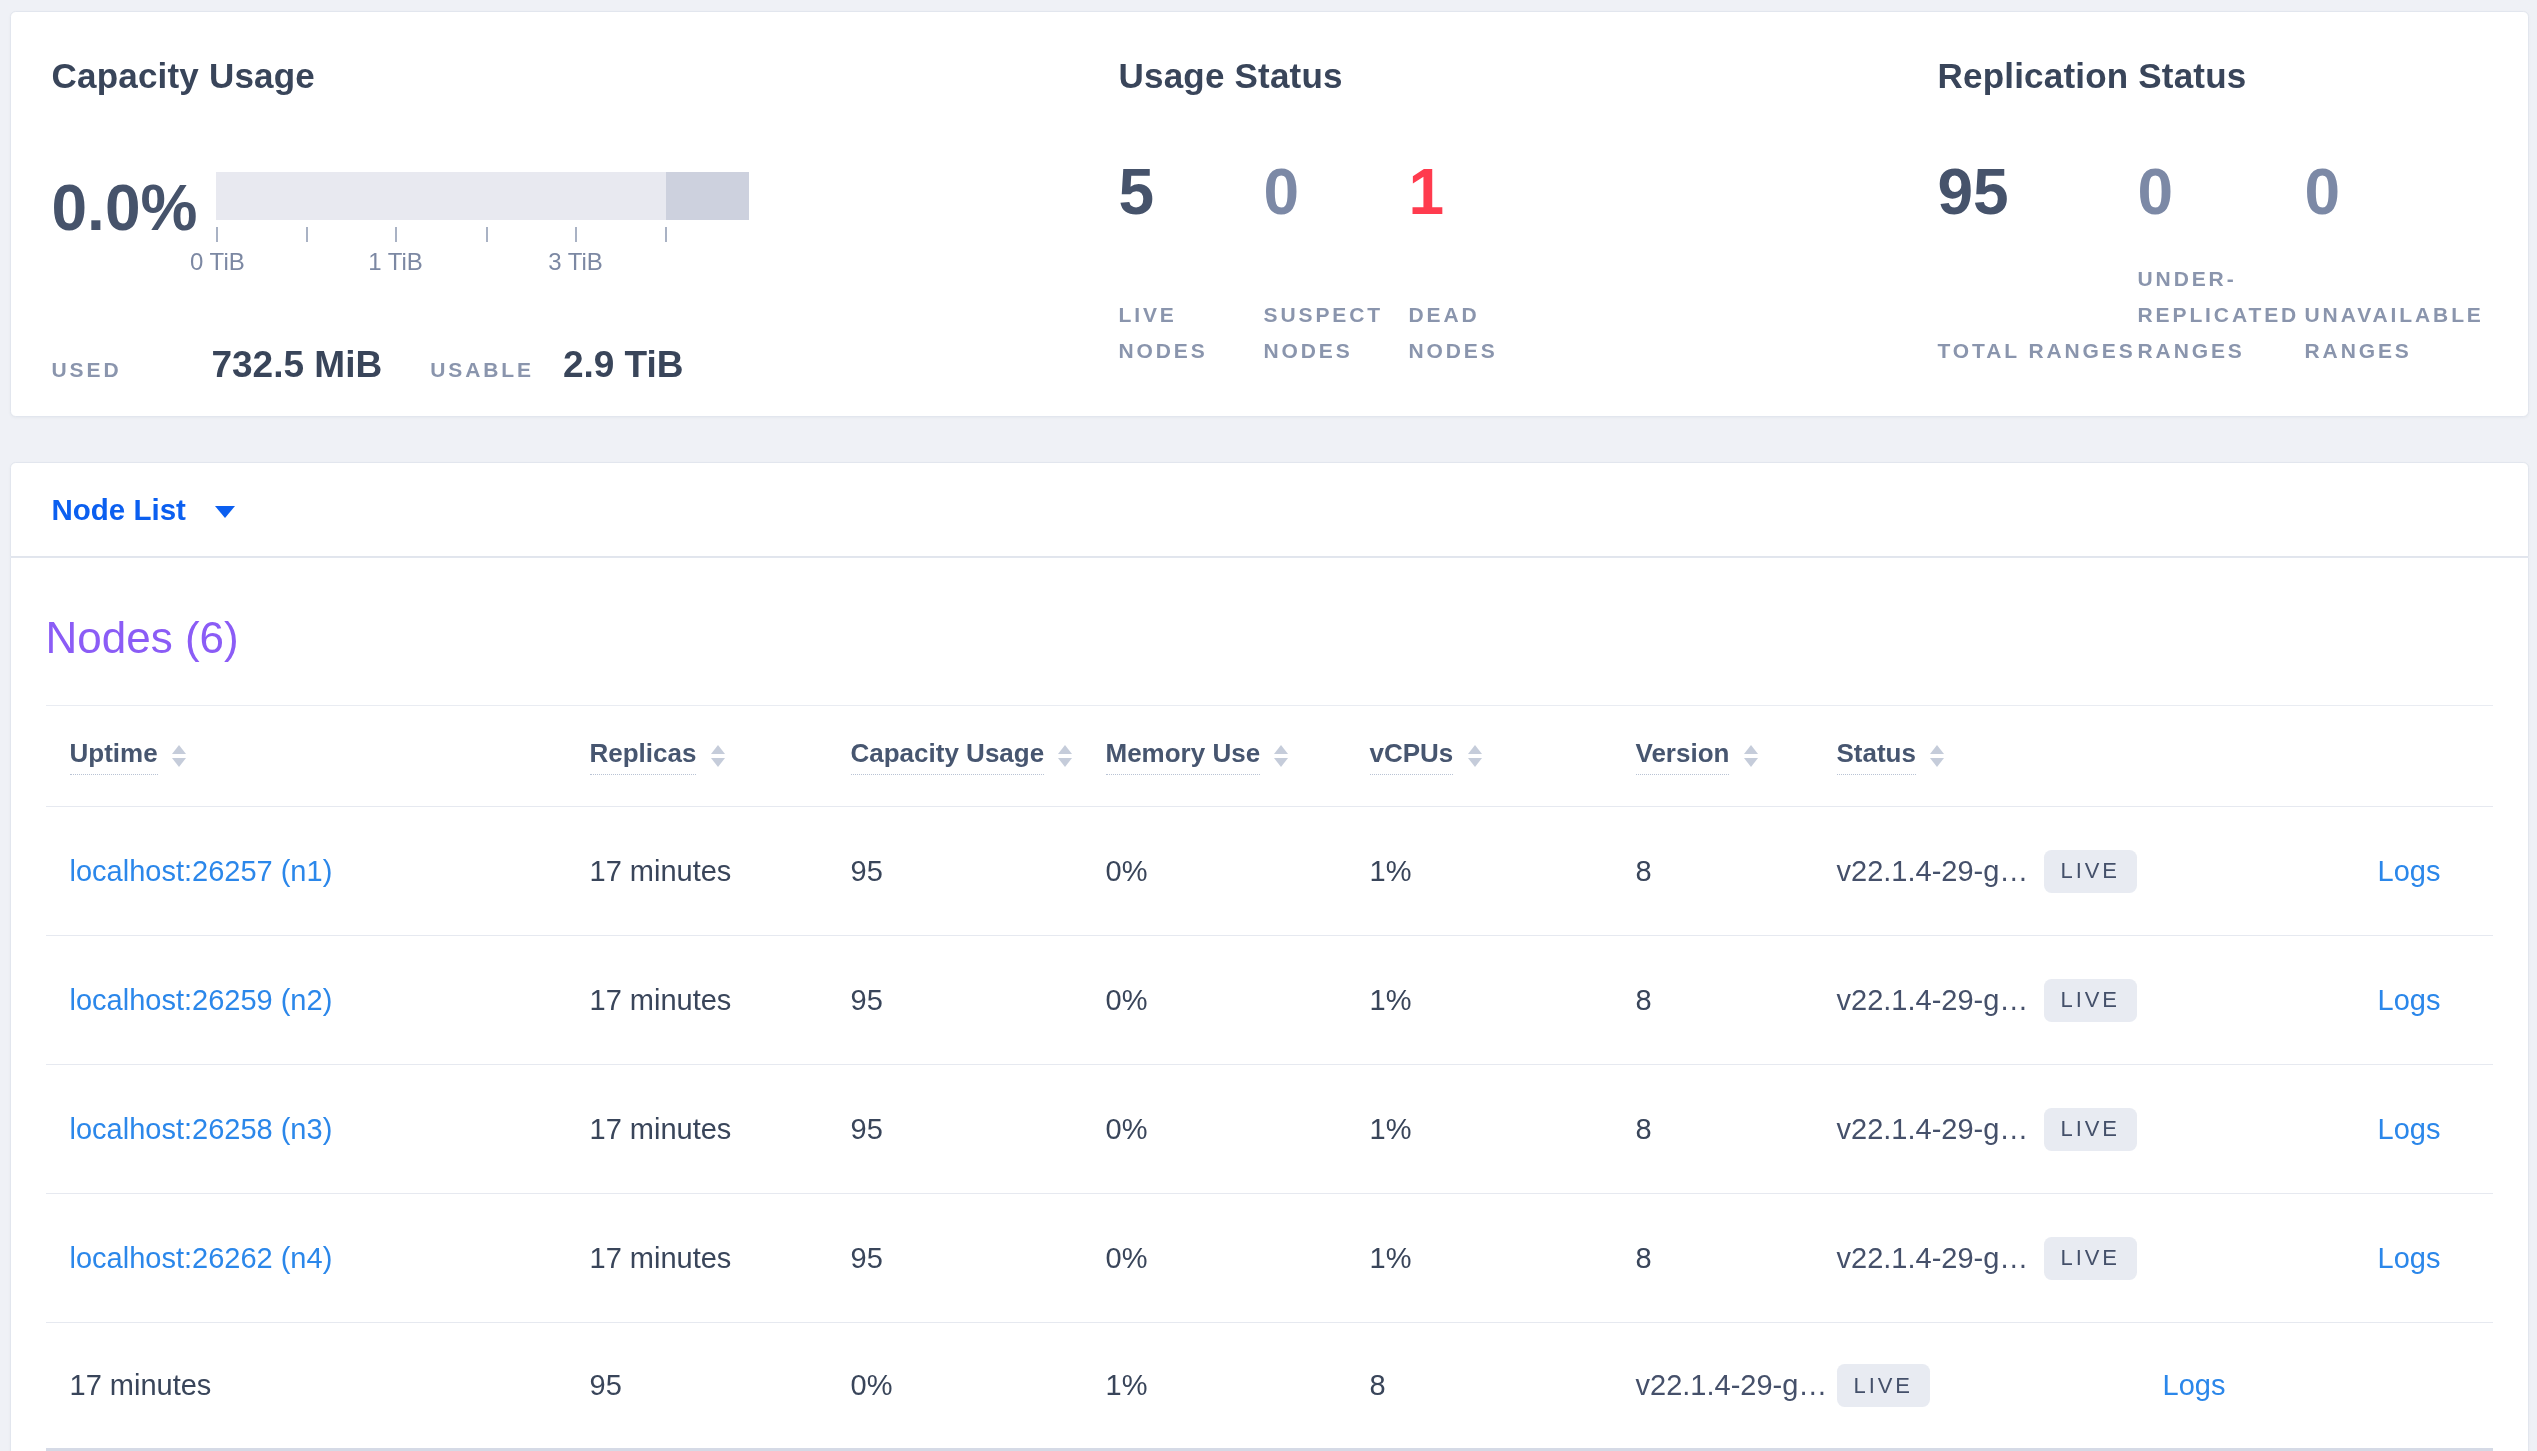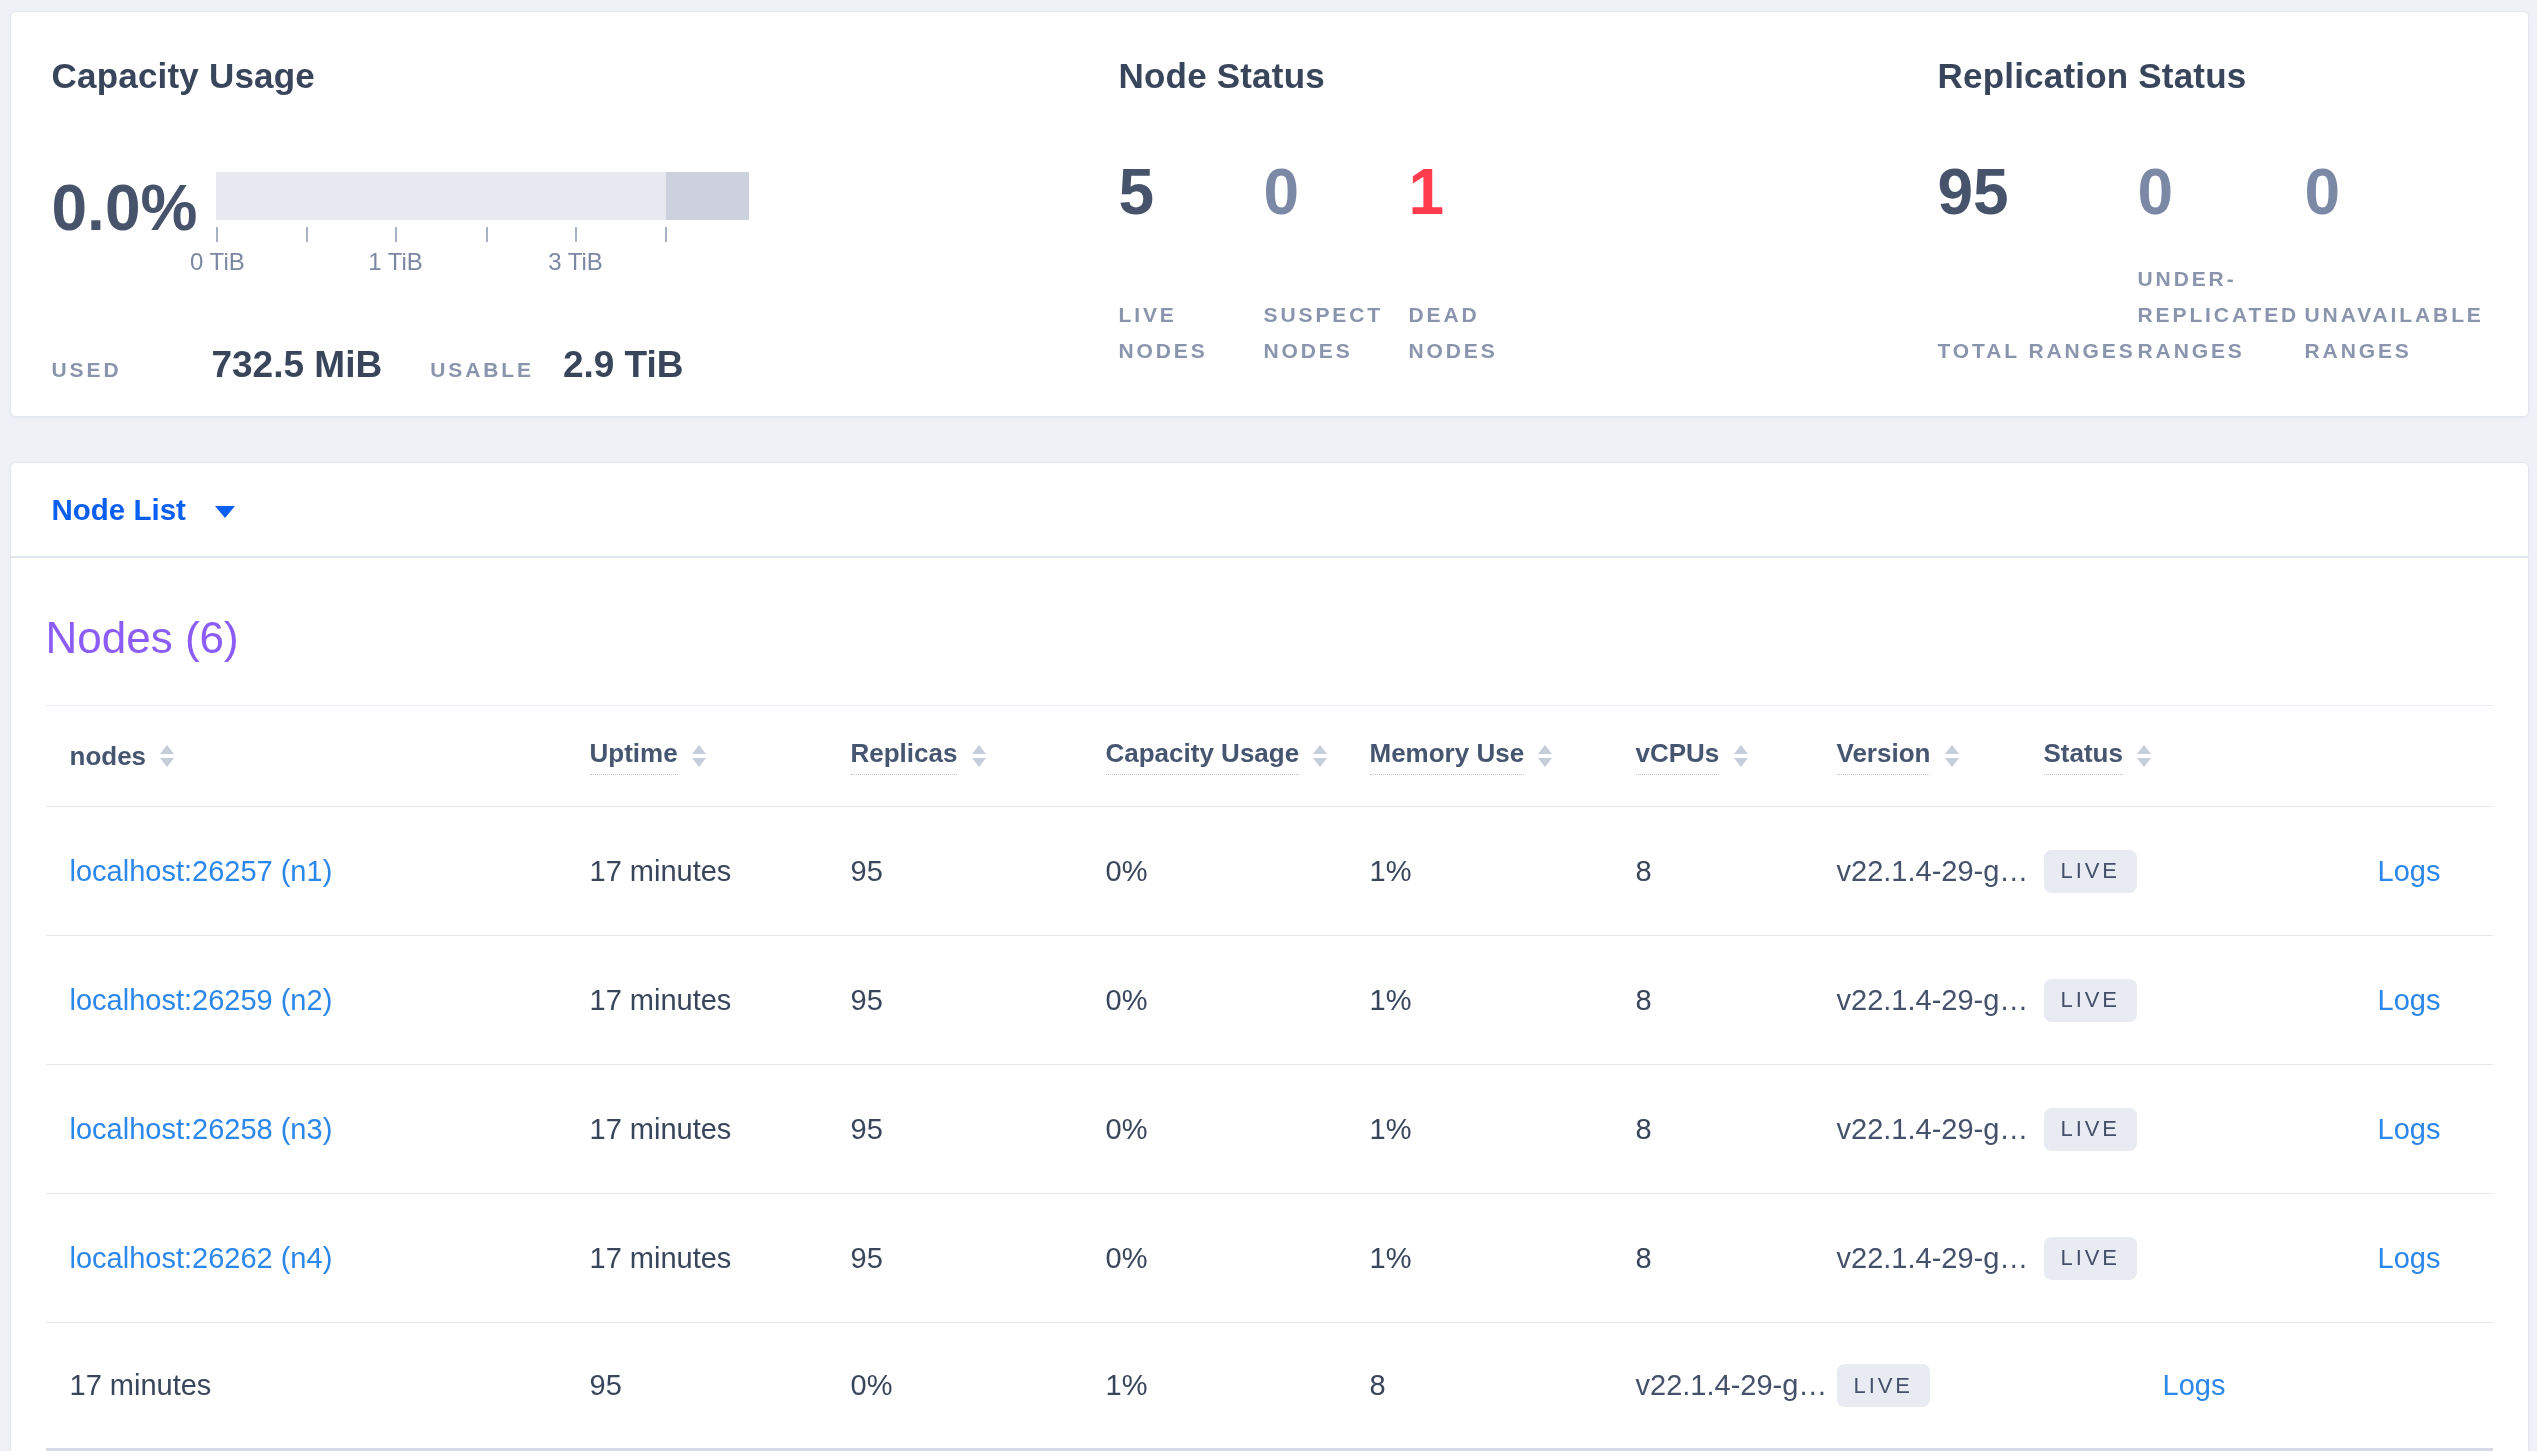--- a/index.html
+++ b/index.html
@@ -147,21 +147,21 @@
       <span class="gap95"></span>
       <span class="cap-value">732.5 MiB</span>
       <span class="gap50"></span>
       <span class="cap-small-label">USABLE</span>
       <span class="gap30"></span>
       <span class="cap-value">2.9 TiB</span>
     </div>
   </div>
 
   <div class="panel-nodes">
-    <div class="panel-title">Node Status</div>
+    <div class="panel-title">Usage Status</div>
     <div class="stats-row">
       <div class="stat">
         <div class="stat-value tone-dark">5</div>
         <div class="stat-label">LIVE NODES</div>
       </div>
       <div class="stat">
         <div class="stat-value tone-muted">0</div>
         <div class="stat-label">SUSPECT NODES</div>
       </div>
       <div class="stat">
@@ -196,27 +196,20 @@
     <span class="caret-down"></span>
   </div>
 </div>
 
 <div class="card nodes-card">
   <div class="nodes-title">Nodes (6)</div>
   <div class="title-divider"></div>
 
   <div class="thead">
     <div class="th">
-      <span class="th-label">nodes</span>
-      <span class="sort-icon">
-          <span class="tri-up"></span>
-          <span class="tri-down"></span>
-        </span>
-    </div>
-    <div class="th">
       <span class="th-label dotted">Uptime</span>
       <span class="sort-icon">
           <span class="tri-up"></span>
           <span class="tri-down"></span>
         </span>
     </div>
     <div class="th">
       <span class="th-label dotted">Replicas</span>
       <span class="sort-icon">
           <span class="tri-up"></span>

